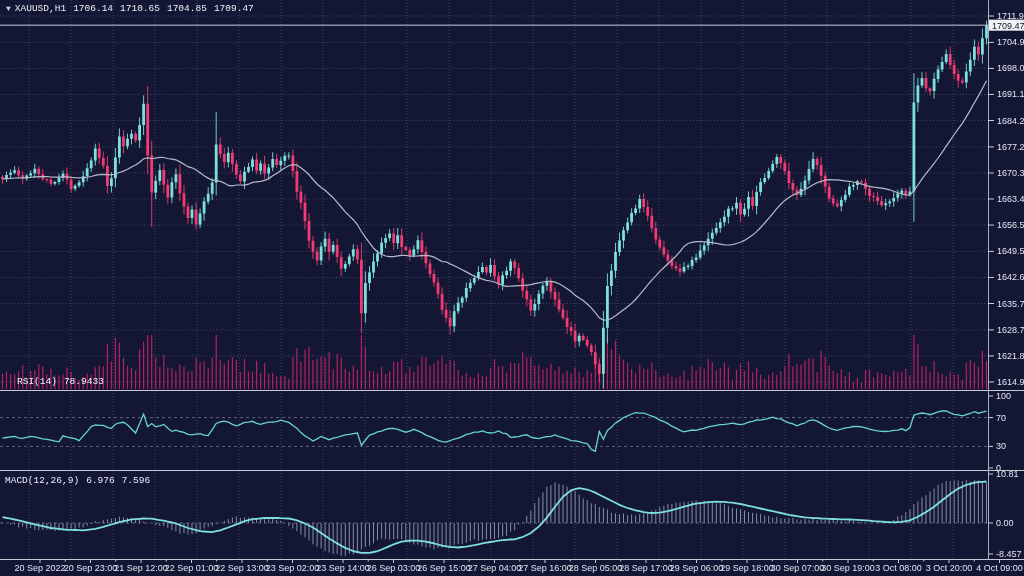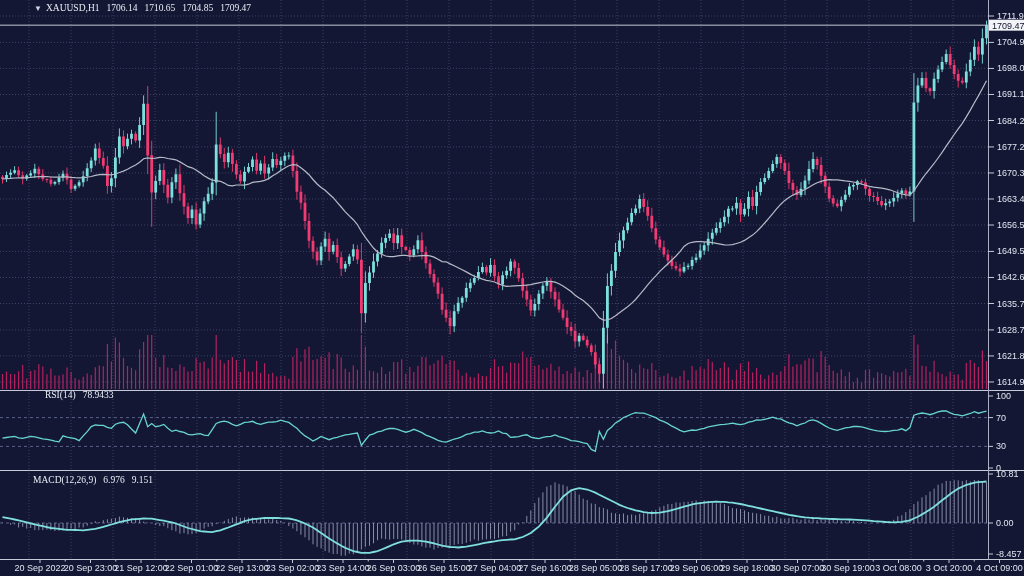--- a/index.html
+++ b/index.html
@@ -1,24 +1,24 @@
 <!DOCTYPE html>
 <html><head>
 <meta charset="utf-8">
 <style>
   html,body{margin:0;padding:0;background:#0b0e22;}
   .stage{position:relative;width:1024px;height:576px;background:#131734;overflow:hidden;
          font-family:"Liberation Sans",sans-serif;}
   #chart{position:absolute;left:0;top:0;}
   .overlay{position:absolute;color:#eceef6;font-size:9.5px;white-space:nowrap;
-           font-family:Liberation Serif, serif;margin-left:28px;}
+           font-family:Liberation Mono, monospace;}
   .overlay .sp{margin-right:7px;}
   .overlay .mk{font-size:8px;margin-right:4px;color:#cfd3e2;}
   .t-title{left:6px;top:3px;}
-  .t-rsi{left:5px;top:390px;padding-left:12px;}
+  .t-rsi{left:5px;top:376px;padding-left:12px;}
   .t-macd{left:5px;top:475px;}
 </style>
 </head>
 <body>
 
 <div class="stage">
   <svg id="chart" width="1024" height="576">
       <rect x="0" y="0" width="988" height="390" fill="rgba(0,0,0,0)"></rect>
       <rect x="0" y="393" width="988" height="77" fill="rgba(0,0,0,0)"></rect>
       <rect x="0" y="473" width="988" height="86" fill="rgba(0,0,0,0)"></rect>
@@ -166,15 +166,15 @@
 
   <div class="overlay t-title">
     <span class="mk">▼</span><span class="sp">XAUUSD,H1</span><span class="sp">1706.14</span><span class="sp">1710.65</span><span class="sp">1704.85</span><span>1709.47</span>
   </div>
 
   <div class="overlay t-rsi">
     <span class="sp">RSI(14)</span><span>78.9433</span>
   </div>
 
   <div class="overlay t-macd">
-    <span class="sp">MACD(12,26,9)</span><span class="sp">6.976</span><span>9.151</span>
+    <span class="sp">MACD(12,26,9)</span><span class="sp">6.976</span><span>7.596</span>
   </div>
 </div>
 
 </body></html>

